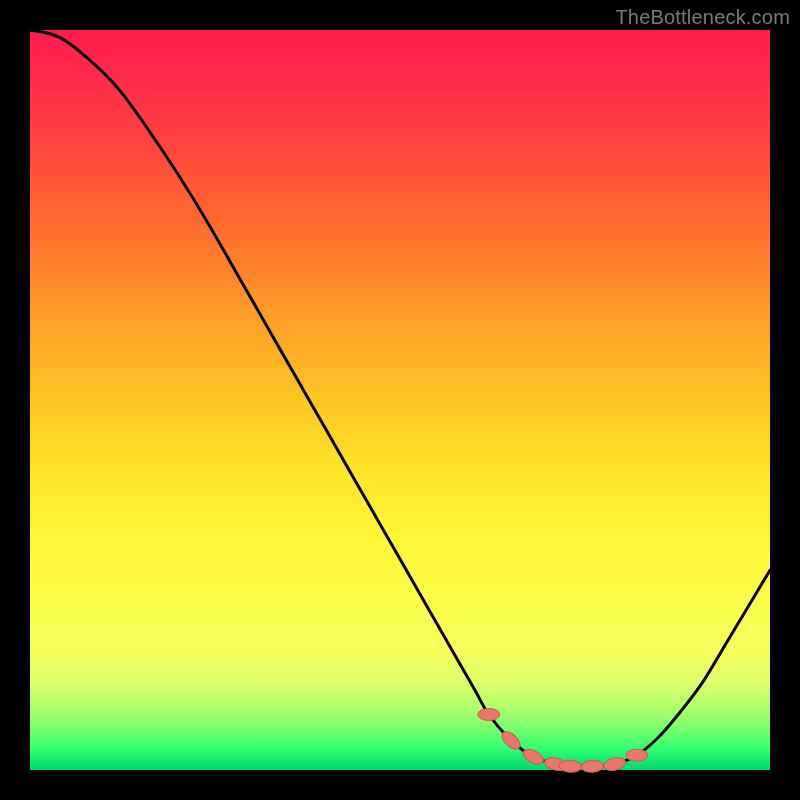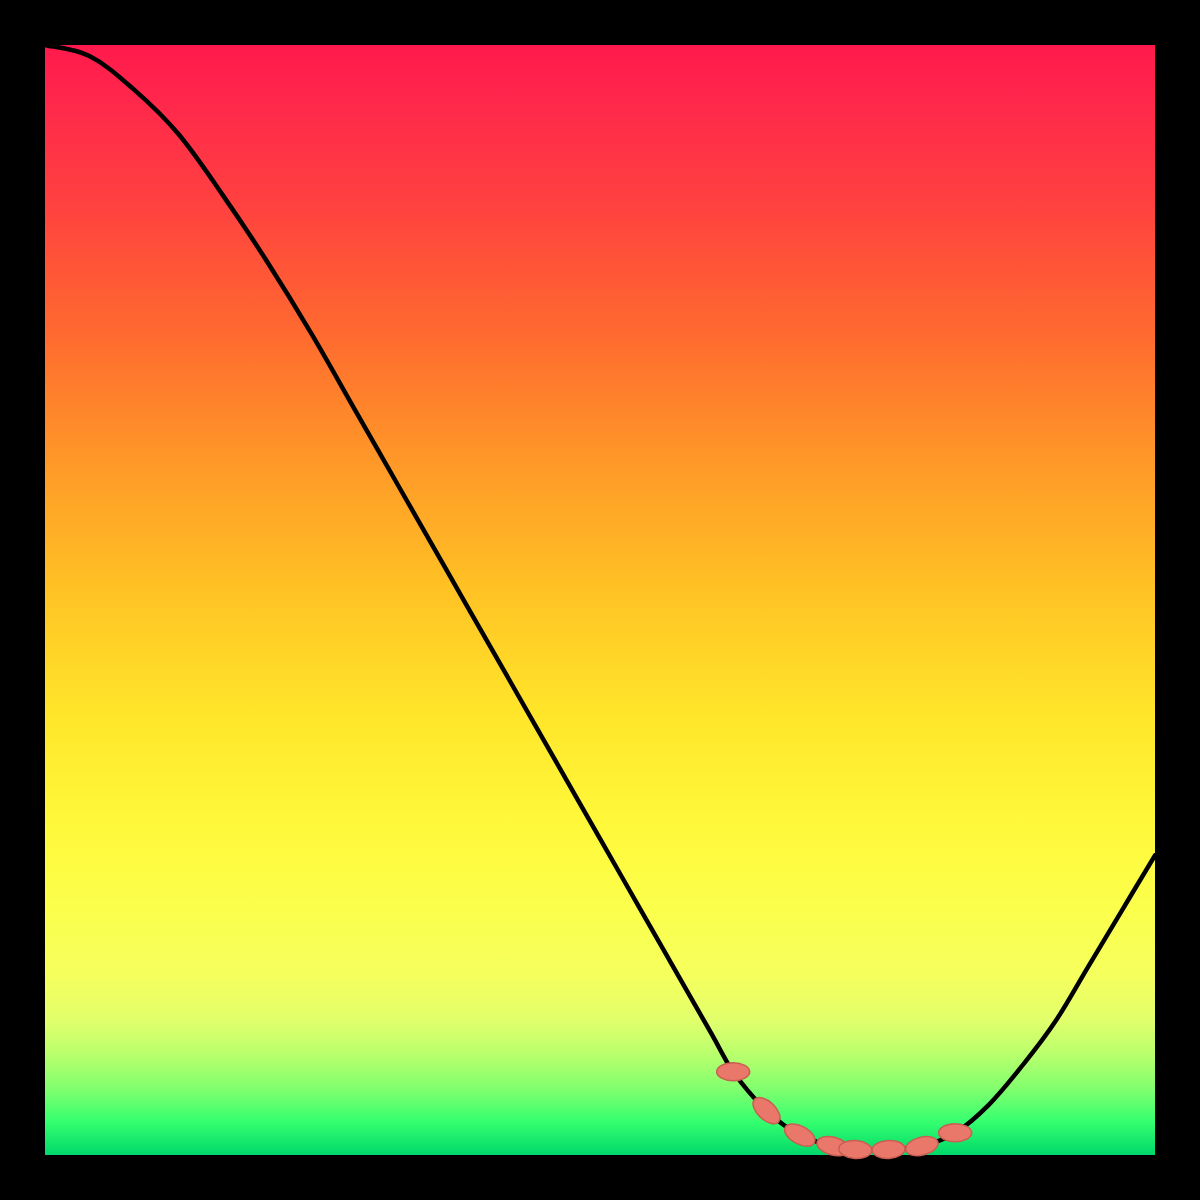--- a/index.html
+++ b/index.html
@@ -73,13 +73,14 @@
         <ellipse cx="511" cy="740.4" rx="11" ry="6" transform="rotate(43.53119928561412 511 740.4)" fill="#e9776a" stroke="#c95e53" stroke-width="1"></ellipse>
         <ellipse cx="533.2" cy="756.68" rx="11" ry="6" transform="rotate(28.072486935853032 533.2 756.68)" fill="#e9776a" stroke="#c95e53" stroke-width="1"></ellipse>
         <ellipse cx="555.4" cy="764.08" rx="11" ry="6" transform="rotate(14.574216198038787 555.4 764.08)" fill="#e9776a" stroke="#c95e53" stroke-width="1"></ellipse>
         <ellipse cx="570.1999999999999" cy="766.3" rx="11" ry="6" transform="rotate(3.4336303624503888 570.1999999999999 766.3)" fill="#e9776a" stroke="#c95e53" stroke-width="1"></ellipse>
         <ellipse cx="592.4" cy="766.3" rx="11" ry="6" transform="rotate(-2.8624052261116306 592.4 766.3)" fill="#e9776a" stroke="#c95e53" stroke-width="1"></ellipse>
         <ellipse cx="614.6" cy="764.08" rx="11" ry="6" transform="rotate(-14.036243467926516 614.6 764.08)" fill="#e9776a" stroke="#c95e53" stroke-width="1"></ellipse>
         <ellipse cx="636.8" cy="755.1999999999999" rx="11" ry="6" transform="rotate(0 636.8 755.1999999999999)" fill="#e9776a" stroke="#c95e53" stroke-width="1"></ellipse>
       </g>
   </svg>
 
+  <div class="watermark">TheBottleneck.com</div>
 </div>
 
 </body></html>

